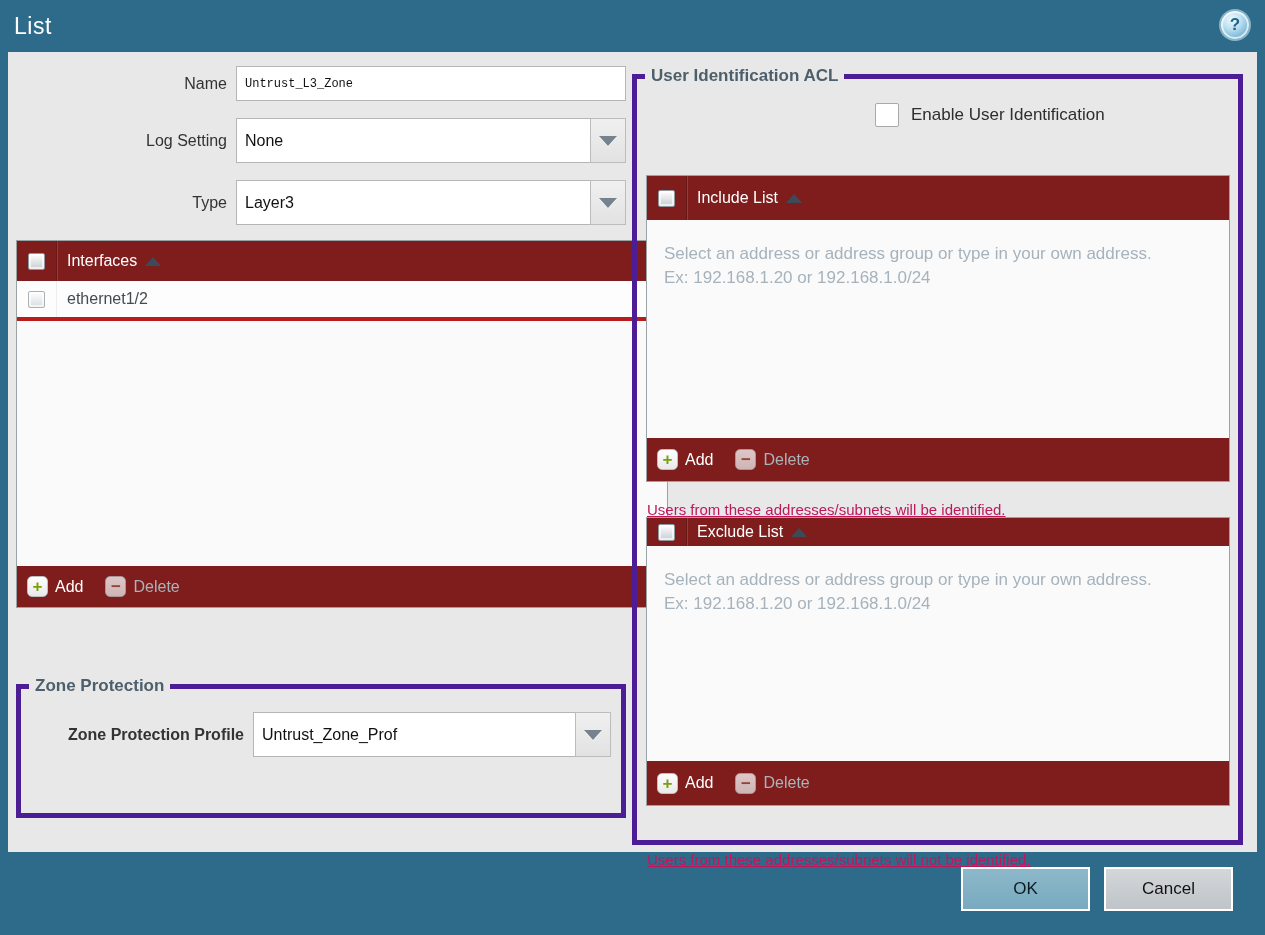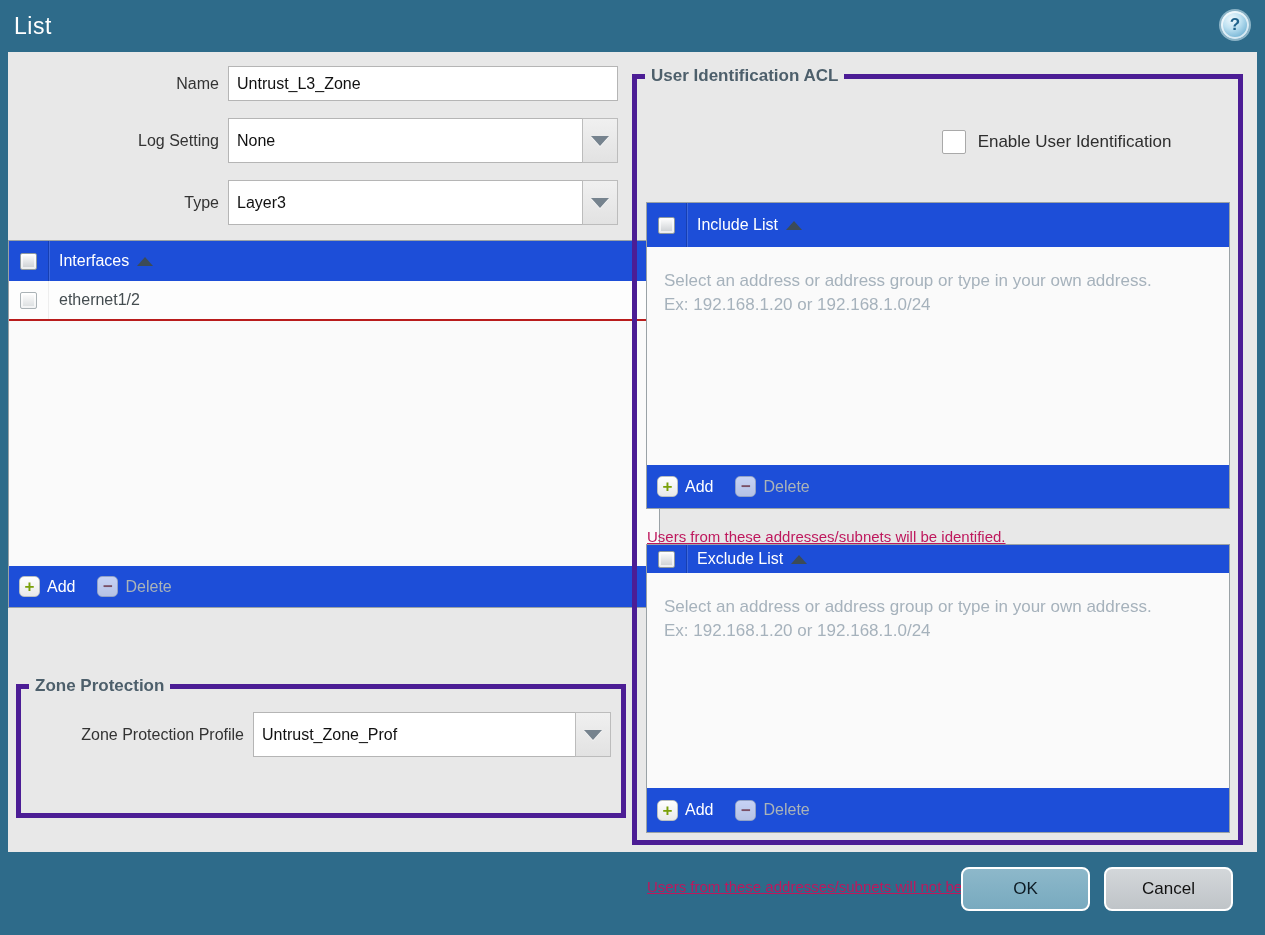--- a/index.html
+++ b/index.html
@@ -30,52 +30,52 @@
   }
   .help-icon span { color:#1f628b; font-size:17px; font-weight:bold; }
 
   
   .panel {
     position:absolute; left:8px; top:52px; width:1249px; height:800px;
     background:#e8e8e8;
   }
 
   
-  .left-col { position:absolute; left:0; top:0; width:610px; }
+  .left-col { position:absolute; left:8px; top:0; width:610px; }
   .form-row { display:flex; align-items:center; margin-top:17px; }
   .form-row.first { margin-top:14px; }
   .lbl {
     width:220px; text-align:right; padding-right:9px;
     font-size:16px; color:#333333; flex:0 0 220px;
   }
   .txt-input {
     flex:1; height:35px; background:#ffffff;
-    border:1px solid #b5b5b5; font-size:16px; color:#111;
-    padding:0 8px; font-family:Liberation Sans, sans-serif;
+    border:1px solid #b5b5b5; font-size:12px; color:#111;
+    padding:0 8px; font-family:Liberation Mono, monospace;
     outline:none;
   }
   .select { flex:1; display:flex; height:45px; cursor:pointer; }
   .sel-text {
     flex:1; background:#ffffff; border:1px solid #b5b5b5; border-right:none;
     font-size:16px; color:#111; display:flex; align-items:center; padding:0 8px;
   }
   .sel-btn {
     width:36px; background:linear-gradient(#f0f0f0,#e2e2e2);
     border:1px solid #bcbcbc;
     display:flex; align-items:center; justify-content:center;
   }
   .tri-down {
     width:0; height:0; border-left:9px solid transparent; border-right:9px solid transparent;
     border-top:10px solid #76838e; filter:drop-shadow(0 1px 0 rgba(255,255,255,0.7));
   }
 
   
   .tbl { position:absolute; border:1px solid #9aa2a6; }
   .tbl-head, .tbl-foot {
-    background:#1d4ed8; display:flex; align-items:center;
+    background:#7f1d1d; display:flex; align-items:center;
   }
   .tbl-head { height:40px; }
   .tbl-foot { height:41px; padding-left:10px; }
   .cb-cell {
     width:40px; align-self:stretch; display:flex; align-items:center; justify-content:center;
     border-right:1px solid rgba(0,0,0,0.18); box-shadow:1px 0 0 rgba(255,255,255,0.15);
     flex:0 0 40px;
   }
   .tbl-cb {
     width:17px; height:17px; border-radius:2px;
@@ -86,21 +86,21 @@
   }
   .row-cb { background:linear-gradient(#ffffff,#d9dcde); border-color:#aab2b6; }
   .head-label { color:#ffffff; font-size:16px; margin-left:10px; }
   .sort-up {
     width:0; height:0; margin-left:8px;
     border-left:8px solid transparent; border-right:8px solid transparent;
     border-bottom:9px solid #3c4b57;
   }
   .tbl-body { background:#fafafa; overflow:hidden; }
   .tbl-row {
-    height:40px; background:#fdfdfd; border-bottom:2px solid #b91c1c;
+    height:40px; background:#fdfdfd; border-bottom:4px solid #b91c1c;
     display:flex; align-items:center; cursor:pointer;
   }
   .tbl-row .cb-cell { border-right:1px solid #eeeeee; box-shadow:none; }
   .row-text { font-size:16px; color:#444c50; margin-left:10px; }
   .placeholder {
     padding:22px 0 0 17px; font-size:17px; color:#a6b2bc; line-height:24px;
     max-width:530px;
   }
 
   .btn-add, .btn-del {
@@ -125,46 +125,46 @@
   fieldset {
     border:5px solid #4c1d95; position:absolute;
   }
   legend {
     font-size:17px; font-weight:bold; color:#4d5f6b;
     padding:0 6px; margin-left:8px;
   }
 
   .zp-fieldset { left:8px; top:624px; width:610px; height:142px; }
   .zp-row { display:flex; align-items:center; margin-top:16px; }
-  .zp-row .lbl { flex:0 0 232px; width:232px; }
+  .zp-row .lbl { flex:0 0 232px; width:232px;font-weight:bold; }
   .zp-row .select { flex:0 0 358px; }
   .cb-row { display:flex; align-items:center; margin-top:17px; padding-left:242px; }
   .checkbox {
     width:24px; height:24px; background:#ffffff; border:1px solid #a9a9a9;
     border-radius:2px; cursor:pointer; flex:0 0 24px;
   }
   .cb-label { font-size:17px; color:#2e2e2e; margin-left:12px; }
 
   .uid-fieldset { left:624px; top:14px; width:611px; height:779px; }
-  .uid-enable-row { display:flex; align-items:center; margin-top:44px; padding-left:238px;justify-content:center; }
+  .uid-enable-row { display:flex; align-items:center; margin-top:17px; padding-left:238px; }
 
   .uid-note { position:absolute; left:10px; font-size:15px; color:#be185d;text-decoration:underline; }
 
   
   .inc-tbl { left:9px; top:72px; width:584px; }
   .exc-tbl { left:9px; top:414px; width:584px; }
   .inc-note { top:398px; }
   .exc-note { top:748px; }
   .tbl { position:absolute; }
   .fs-inner { position:relative; width:100%; height:100%; }
 
   
   .dlg-btn {
     position:absolute; top:867px; width:129px; height:44px;
-    border:2px solid #ffffff; border-radius:8px;
+    border:2px solid #ffffff; border-radius:0;
     font-size:17px; color:#0d1b24; cursor:pointer;
     font-family:"Liberation Sans","DejaVu Sans",sans-serif;
   }
   .ok-btn { left:961px; background:linear-gradient(#8db8ca,#78aabf); }
   .cancel-btn { left:1104px; background:linear-gradient(#d3d7da,#bfc4c8); color:#111; }
 </style>
 </head>
 <body>
 
 <div class="titlebar">

